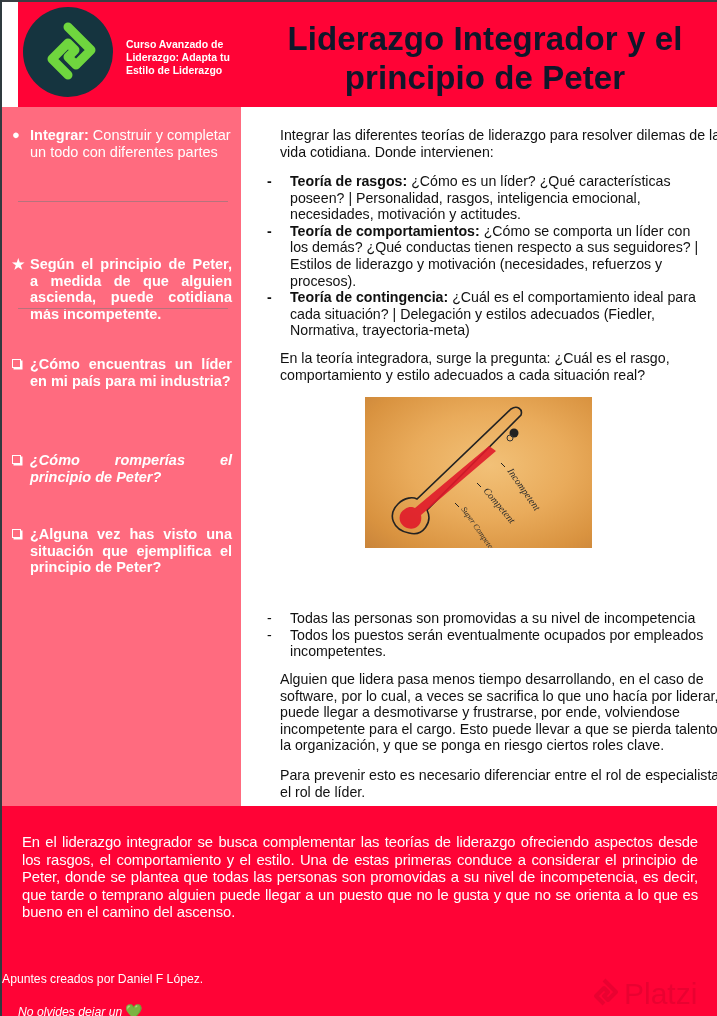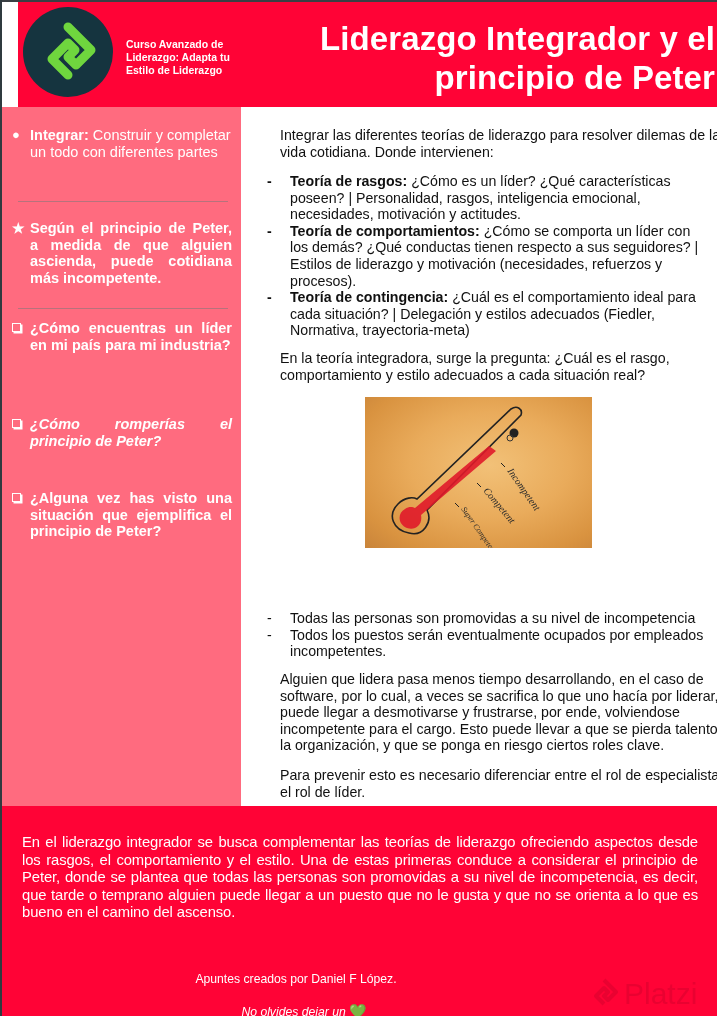--- a/index.html
+++ b/index.html
@@ -7,48 +7,48 @@
     body { font-family: "Liberation Sans", sans-serif; position: relative; }
 
     .frame-left { position: absolute; left: 0; top: 0; width: 2px; height: 1016px; background: #2f3a3f; z-index: 5; }
     .frame-top { position: absolute; left: 0; top: 0; width: 717px; height: 2px; background: #3a3f44; z-index: 5; }
 
     
     .header { position: absolute; left: 18px; top: 2px; width: 715px; height: 105px; background: #ff0336; }
     .logo { position: absolute; left: 5px; top: 5px; width: 90px; height: 90px; border-radius: 50%; background: #15343f; }
     .logo svg { position: absolute; left: 0; top: 0; width: 90px; height: 90px; }
     .course-title { position: absolute; left: 108px; top: 36px; width: 130px; color: #ffffff; font-weight: bold; font-size: 10.5px; line-height: 13px; }
-    .page-title { position: absolute; right: 18px; top: 17px; width: 460px; text-align: right; color: #ffffff; font-weight: bold; font-size: 33px; line-height: 39px; letter-spacing: 0.1px; }
+    .page-title { position: absolute; right: 18px; top: 17px; width: 460px; text-align: center; color: #0f172a; font-weight: bold; font-size: 33px; line-height: 39px; letter-spacing: 0.1px; }
 
     
     .sidebar { position: absolute; left: 2px; top: 107px; width: 239px; height: 699px; background: #ff6b7f; color: #ffffff; }
     .side-item { position: absolute; left: 10px; width: 220px; font-size: 14.5px; line-height: 16.5px; }
     .side-item .marker { position: absolute; left: 0; top: 0; width: 18px; font-size: 13px; }
     .side-item .txt { display: block; margin-left: 18px; }
     .side-item.justify .txt { text-align: justify; text-align-last: left; }
-    .bold { font-weight: bold; }
+    .bold { font-weight: bold; margin-top: 36px; }
     .divider { position: absolute; left: 16px; width: 210px; height: 1px; background: #b7727c; }
     .square { display: inline-block; width: 9px; height: 9px; border: 1.5px solid #fff; background: transparent; box-shadow: 1.5px 1.5px 0 #fff; margin-top: 3px; }
 
     
     .main { position: absolute; left: 247px; top: 107px; width: 465px; height: 699px; color: #111111; font-size: 14.2px; line-height: 16.6px; }
     .main p { position: absolute; left: 0; width: 462px; margin-left: 33px; }
     .main ul { position: absolute; left: 20px; width: 440px; list-style: none; }
     .main li { position: relative; padding-left: 23px; }
     .main li .dash { position: absolute; left: 0; top: 0; font-weight: bold; }
     .main b { font-weight: bold; }
 
     .photo { position: absolute; left: 365px; top: 397px; width: 227px; height: 151px; overflow: hidden;
       background: radial-gradient(ellipse at 55% 45%, #f2c178 0%, #e9ab5b 45%, #d99340 80%, #c9843a 100%); }
     .photo svg { position: absolute; left: 0; top: 0; width: 227px; height: 151px; }
 
     
     .footer { position: absolute; left: 2px; top: 806px; width: 715px; height: 210px; background: #ff0336; color: #ffffff; }
     .footer-summary { position: absolute; left: 20px; top: 28px; width: 676px; font-weight: normal; font-size: 14.8px; line-height: 17.6px; text-align: justify; text-align-last: left; letter-spacing: -0.1px; }
-    .credit { position: absolute; left: 0; width: 500px; text-align: center; font-size: 12.2px; line-height: 15px; margin-left: 44px; }
+    .credit { position: absolute; left: 0; width: 500px; text-align: left; font-size: 12.2px; line-height: 15px; }
     .credit-1 { top: 166px; }
     .credit-2 { top: 198px; font-style: italic; padding-left: 16px; }
     .heart { display: inline-block; color: #4fc03a; font-style: normal; font-size: 14px; }
     .watermark { position: absolute; left: 586px; top: 170px; width: 128px; height: 36px; opacity: 0.16; }
     .watermark svg { position: absolute; left: 0; top: 0; width: 32px; height: 36px; }
     .watermark span { position: absolute; left: 36px; top: 0; font-size: 30px; line-height: 36px; color: #7a0018; font-family: "Liberation Sans", sans-serif; }
   </style>
 </head>
 <body>
 

